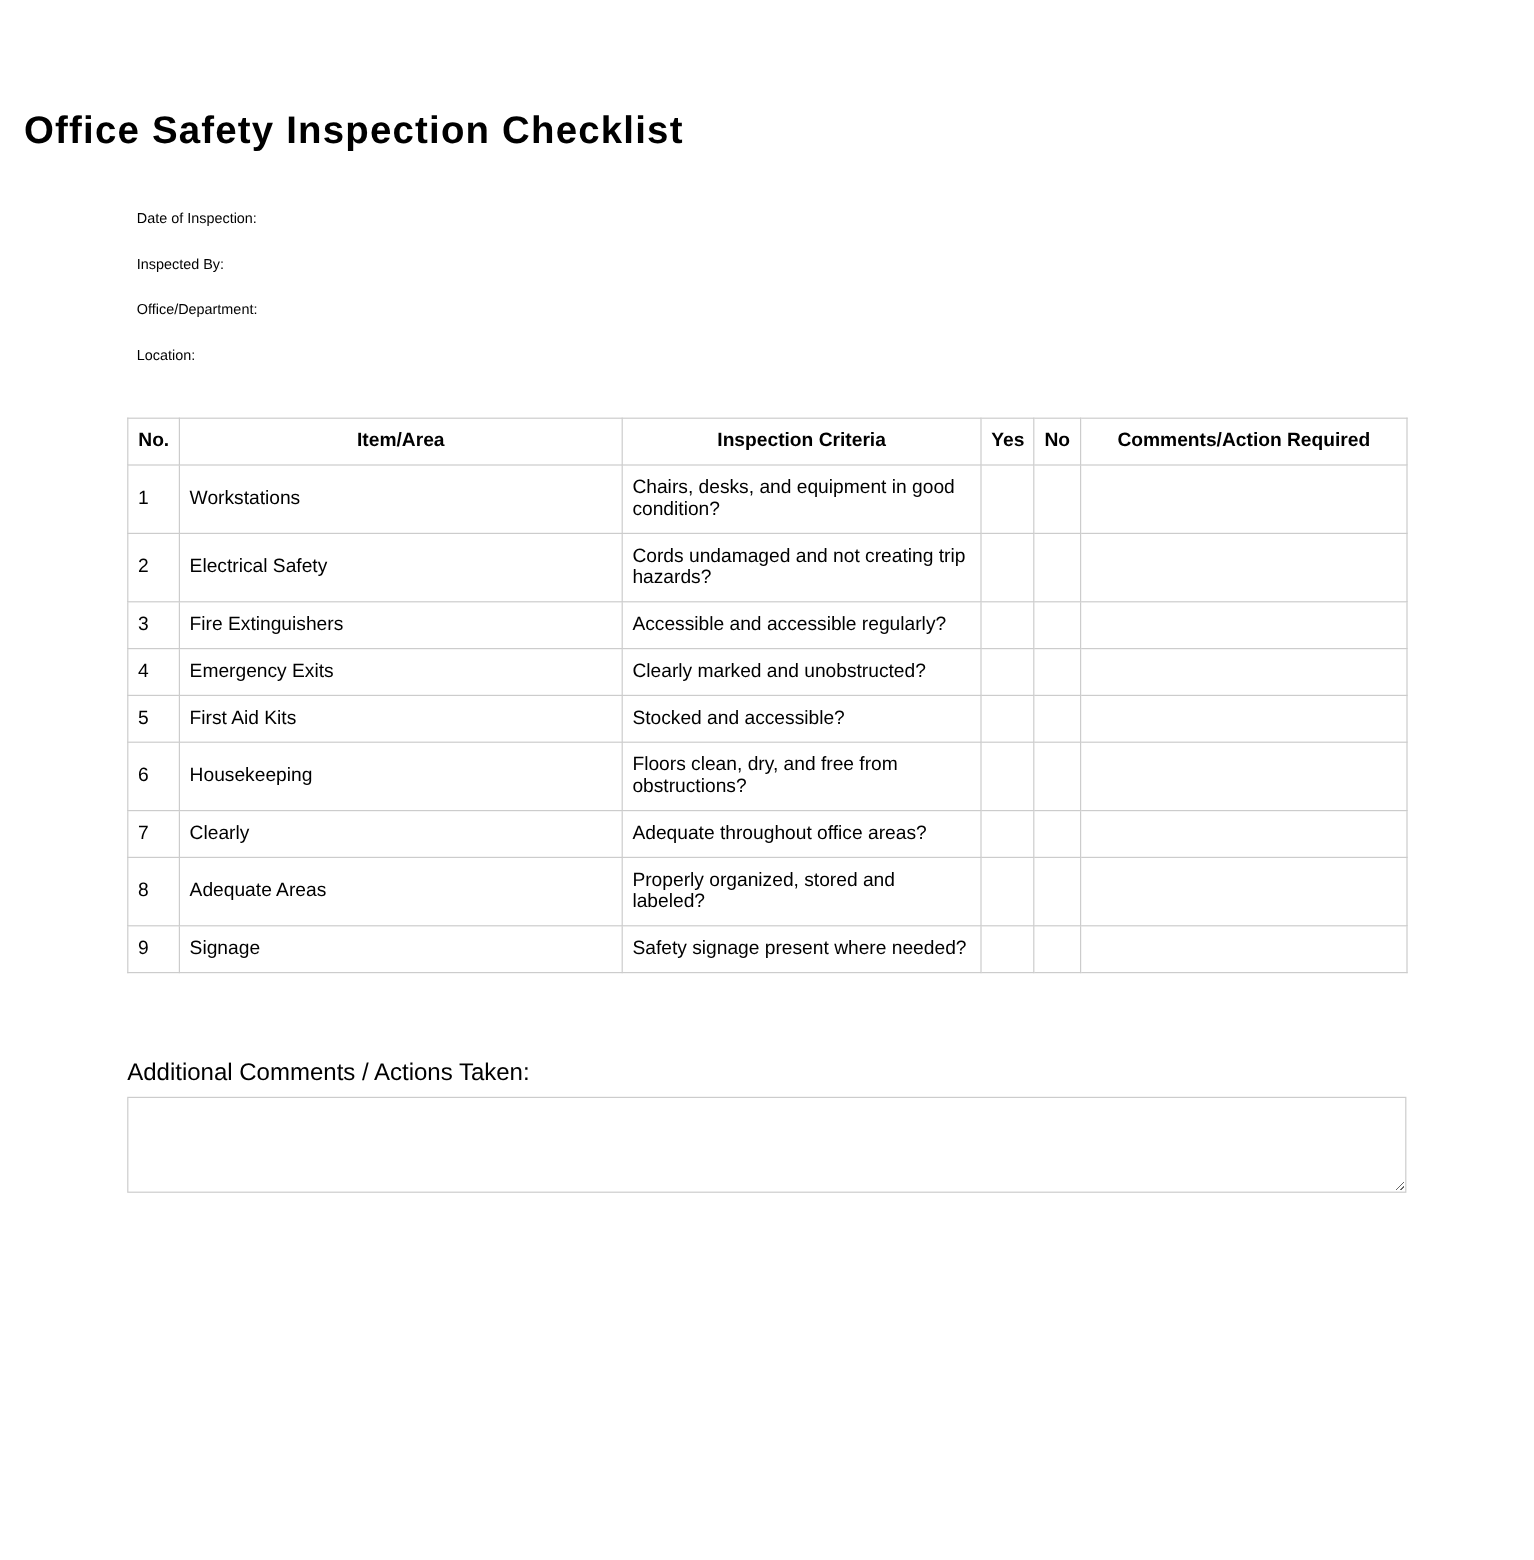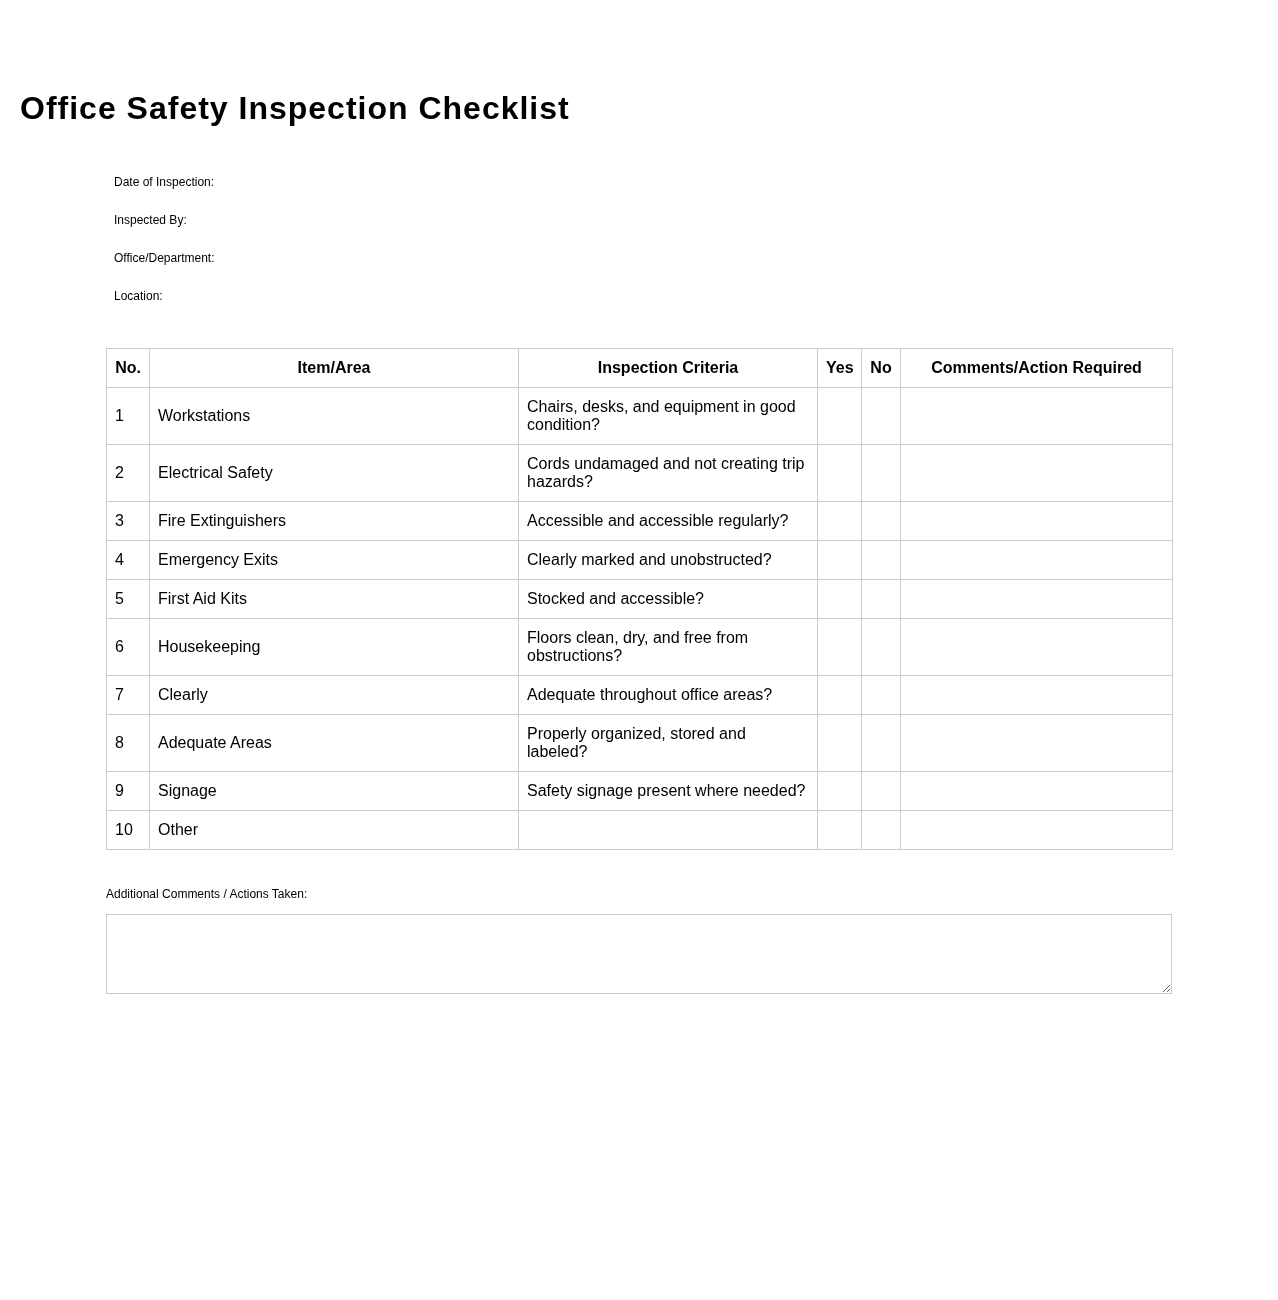--- a/index.html
+++ b/index.html
@@ -21,21 +21,21 @@
   }
   table.checklist th, table.checklist td {
     border: 1px solid #cccccc; padding: 0 8px;
     font-size: 16px; line-height: 18px; vertical-align: middle;
   }
   table.checklist th { font-weight: bold; text-align: center; height: 38px; }
   table.checklist th.col-no { text-align: right; }
   table.checklist td { height: 38px; }
   table.checklist tr.tall td { height: 56px; }
   .comments-label {
-    position: absolute; left: 106px; top: 884px; font-size: 12px; line-height: 20px;
+    position: absolute; left: 106px; top: 884px; font-size: 20px; line-height: 20px;
   }
   .comments-box {
     position: absolute; left: 106px; top: 914px; width: 1066px; height: 80px;
     box-sizing: border-box; border: 1px solid #cccccc; resize: both;
     font-family: "Liberation Sans", sans-serif; font-size: 16px; padding: 4px;
     margin: 0; outline: none;
   }
 </style>
 </head>
 <body>
@@ -134,25 +134,17 @@
       <td></td>
     </tr>
     <tr>
       <td>9</td>
       <td>Signage</td>
       <td>Safety signage present where needed?</td>
       <td></td>
       <td></td>
       <td></td>
     </tr>
-    <tr>
-      <td>10</td>
-      <td>Other</td>
-      <td></td>
-      <td></td>
-      <td></td>
-      <td></td>
-    </tr>
   </tbody>
 </table>
 
 <div class="comments-label">Additional Comments / Actions Taken:</div>
 <textarea class="comments-box" style=""></textarea>
 
 </body></html>

